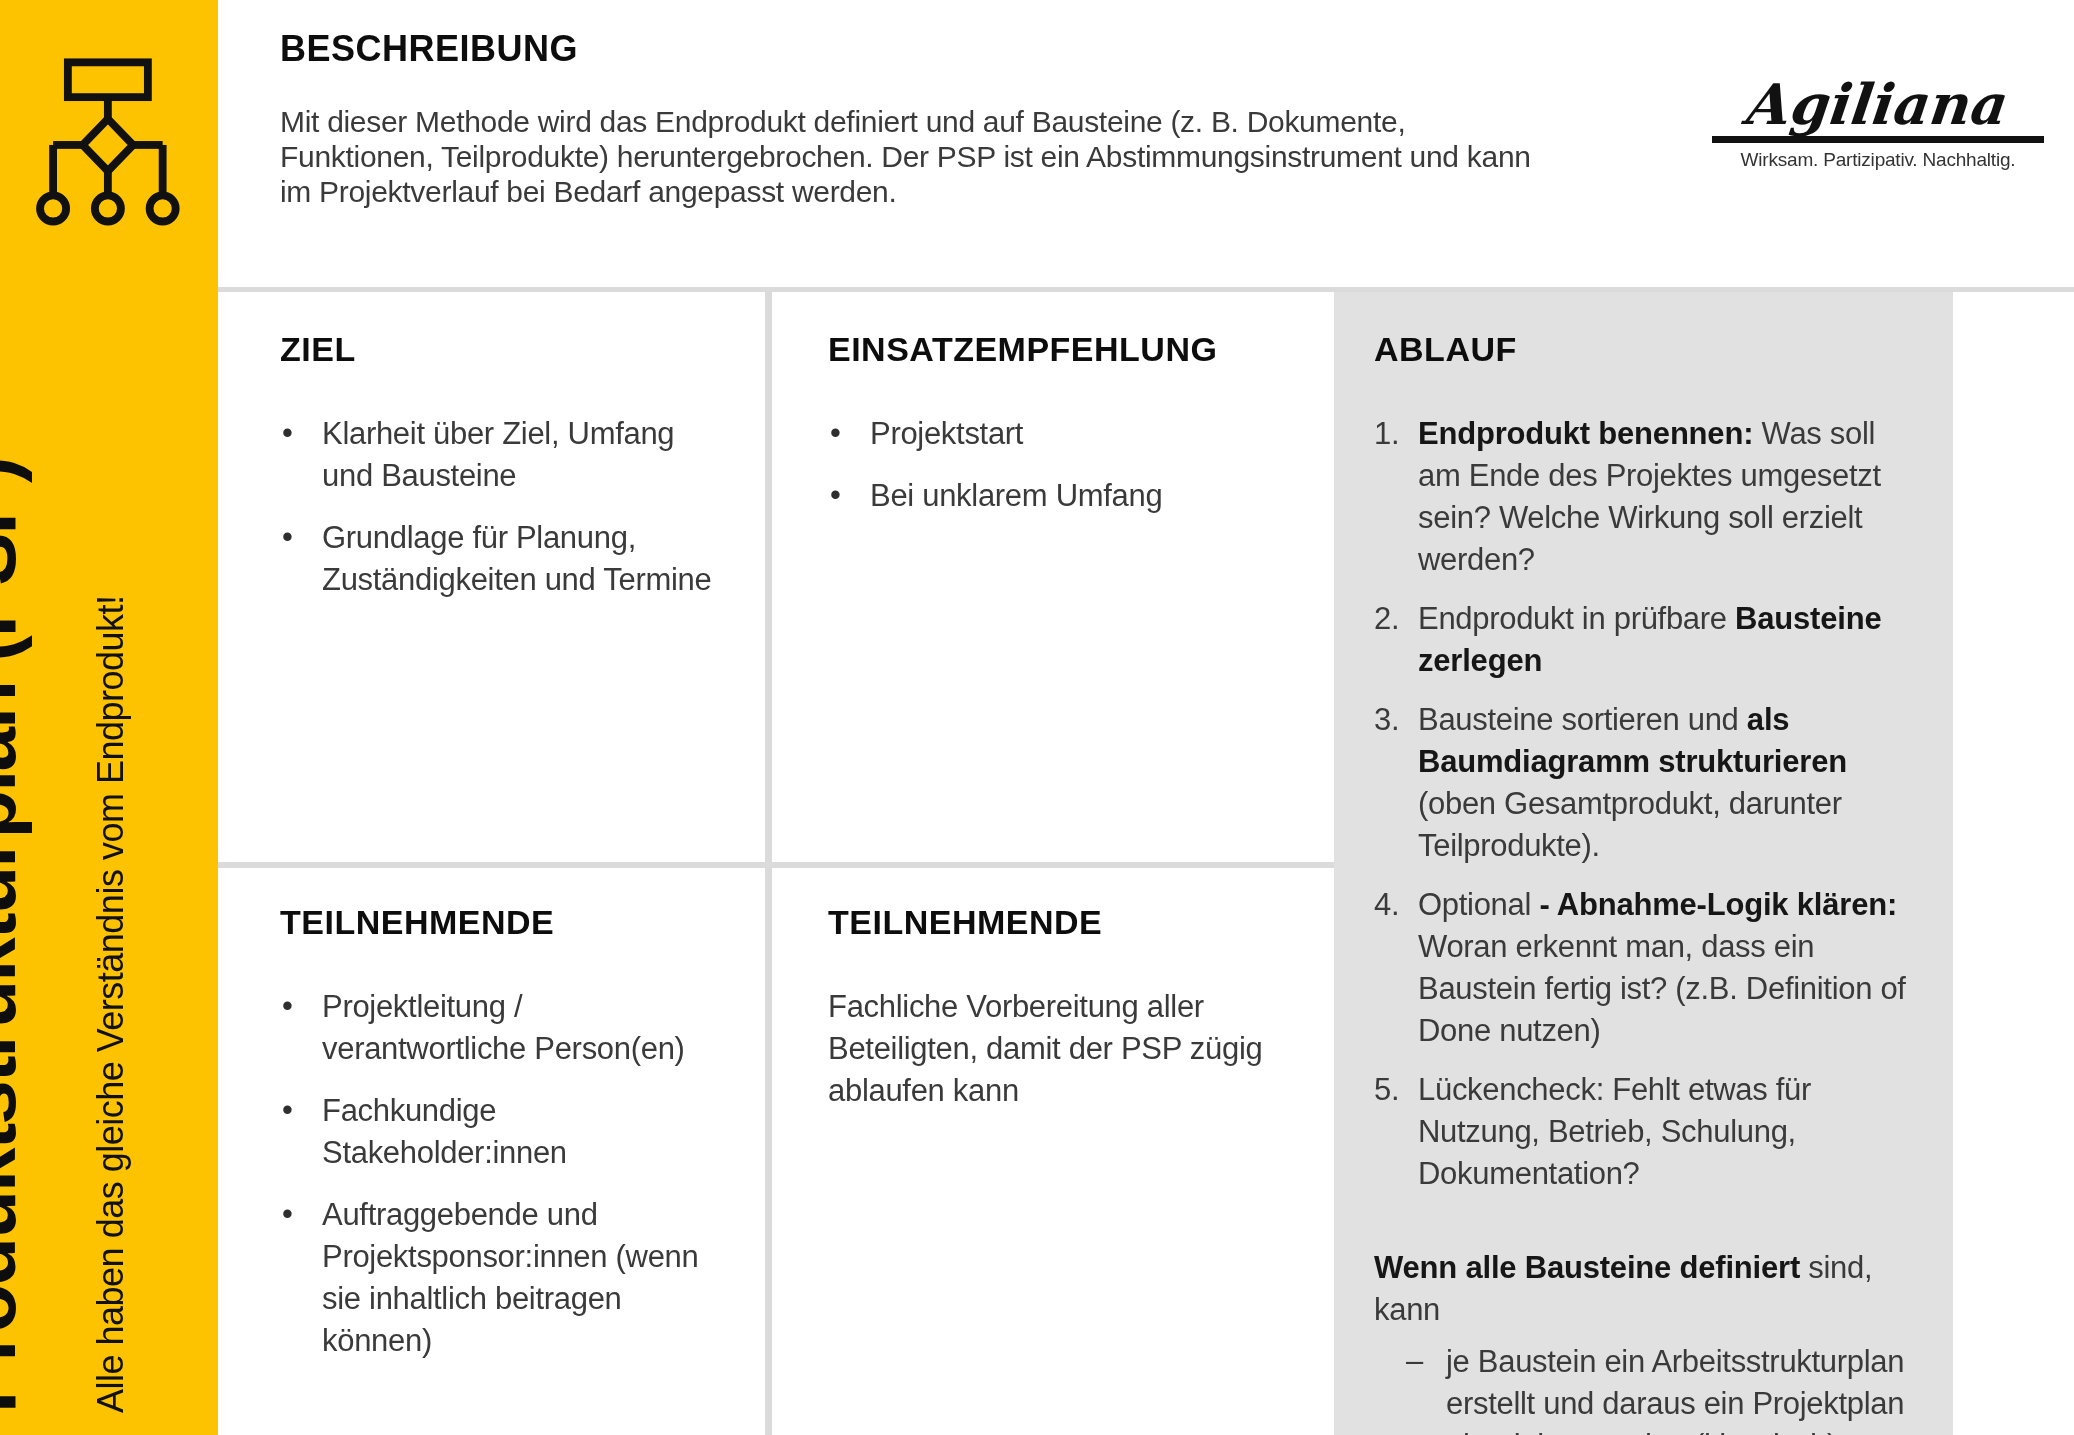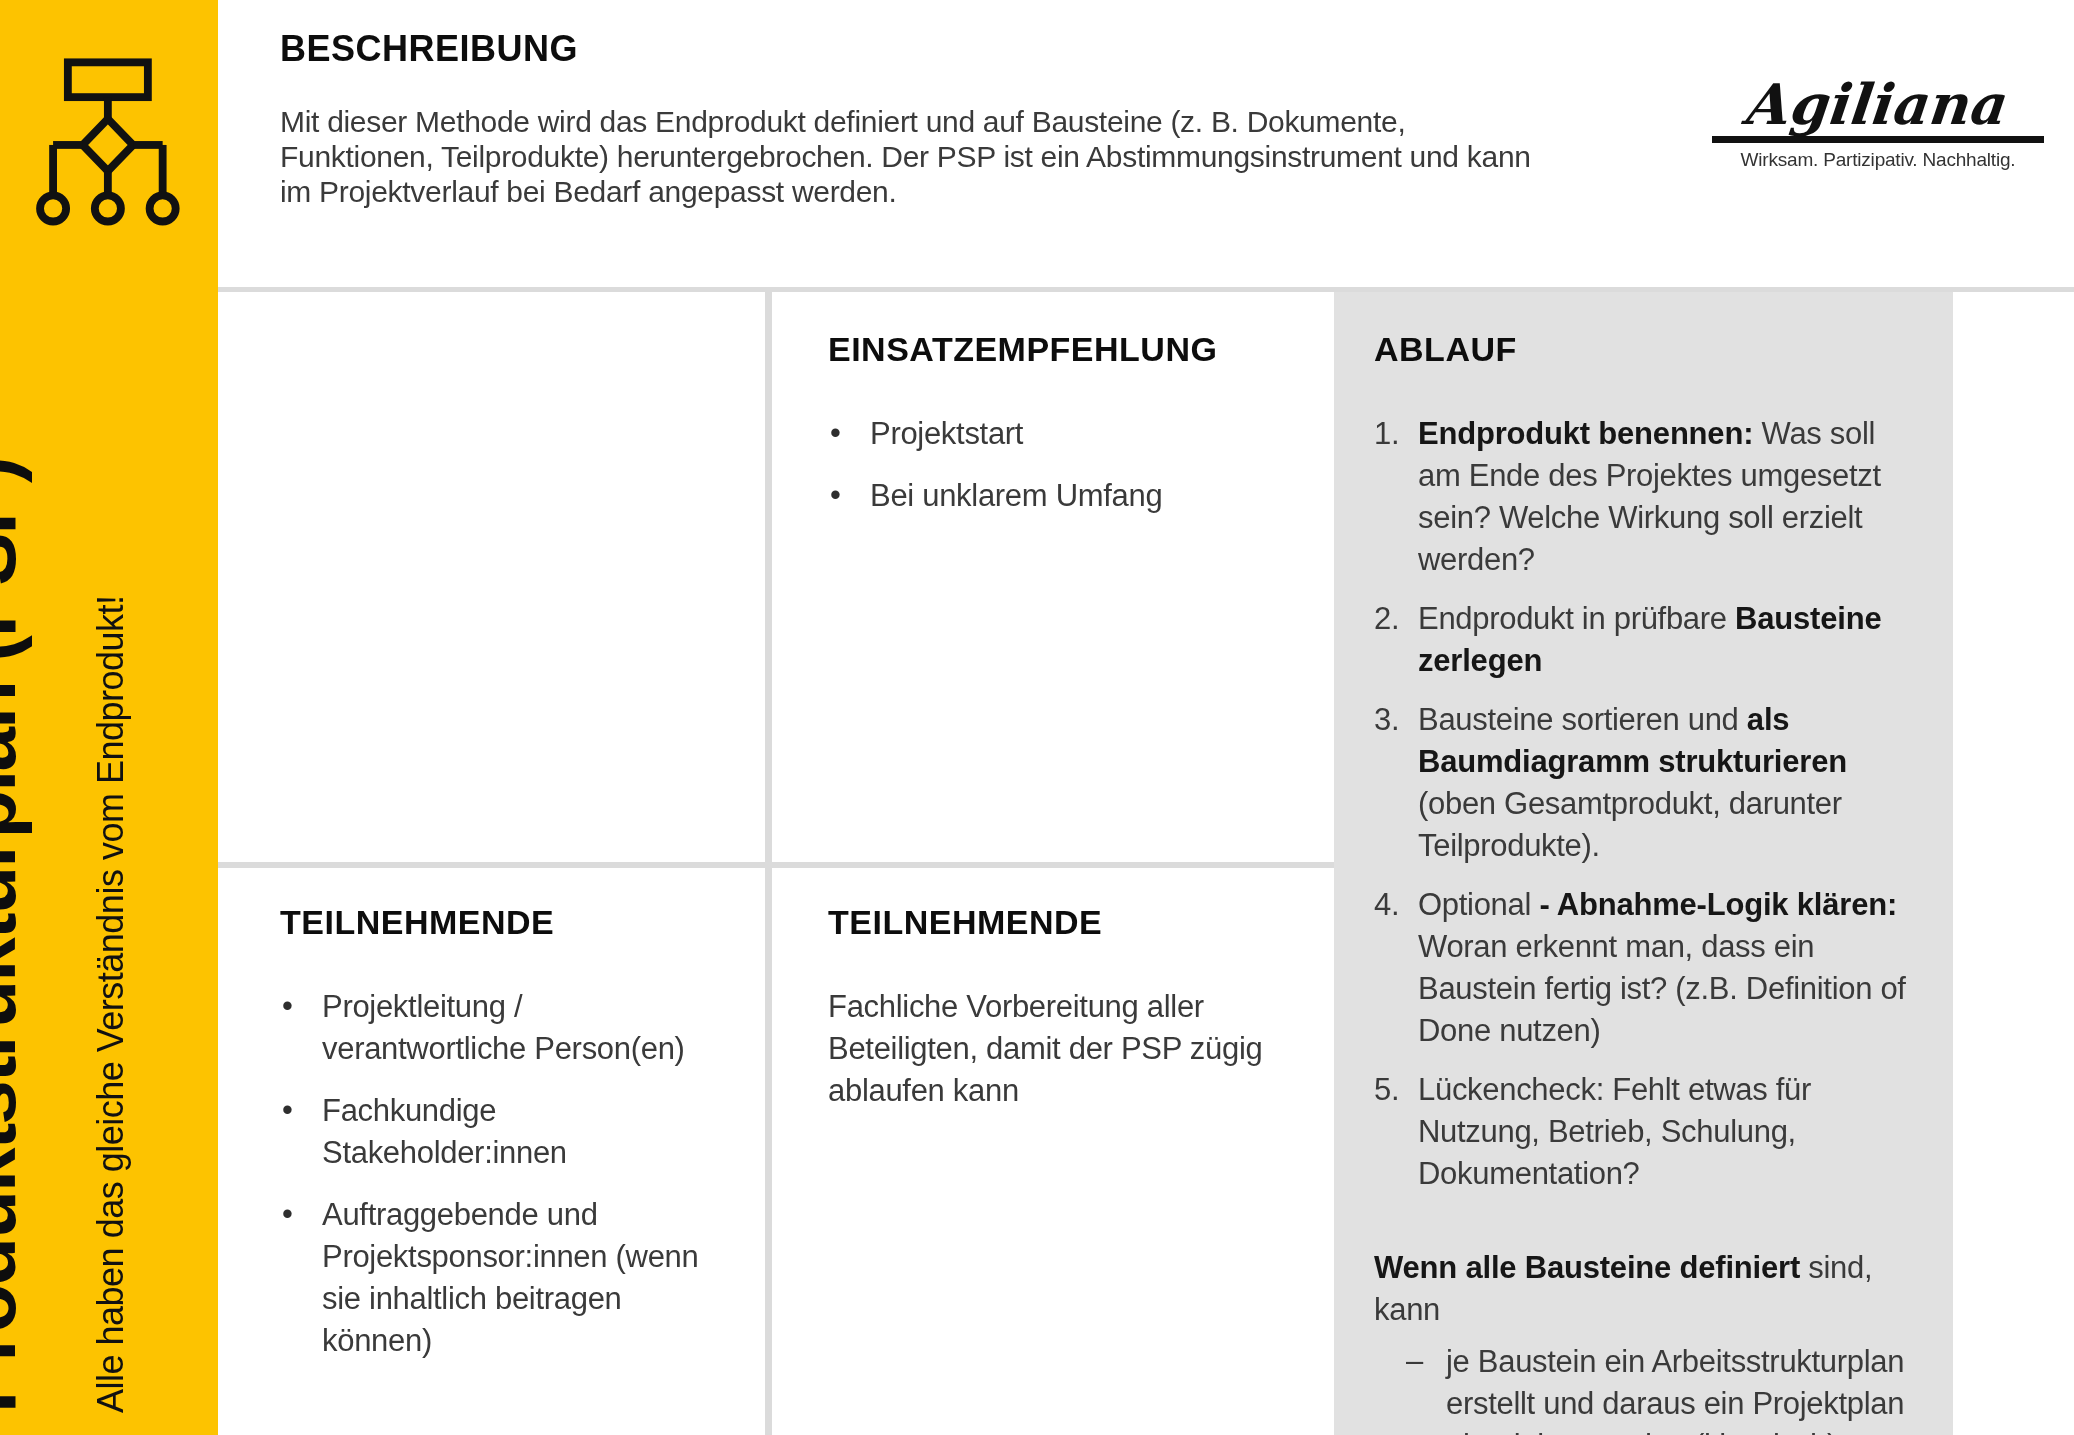--- a/index.html
+++ b/index.html
@@ -91,20 +91,27 @@
   <div class="logo">
     <span class="logo-name">Agiliana</span>
     <div class="logo-rule"></div>
     <div class="logo-tag">Wirksam. Partizipativ. Nachhaltig.</div>
   </div>
 
   <div class="divider-h-top"></div>
   <div class="divider-v"></div>
   <div class="divider-h-mid"></div>
 
+  <div class="sec" id="sec-ziel">
+    <h3 class="sec-h">ZIEL</h3>
+    <ul class="bullets body-txt">
+        <li>Klarheit über Ziel, Umfang und Bausteine</li>
+        <li>Grundlage für Planung, Zuständigkeiten und Termine</li>
+      </ul>
+  </div>
 
   <div class="sec" id="sec-einsatz">
     <h3 class="sec-h">EINSATZEMPFEHLUNG</h3>
     <ul class="bullets body-txt">
         <li>Projektstart</li>
         <li>Bei unklarem Umfang</li>
       </ul>
   </div>
 
   <div class="sec" id="sec-teilnehmende">

